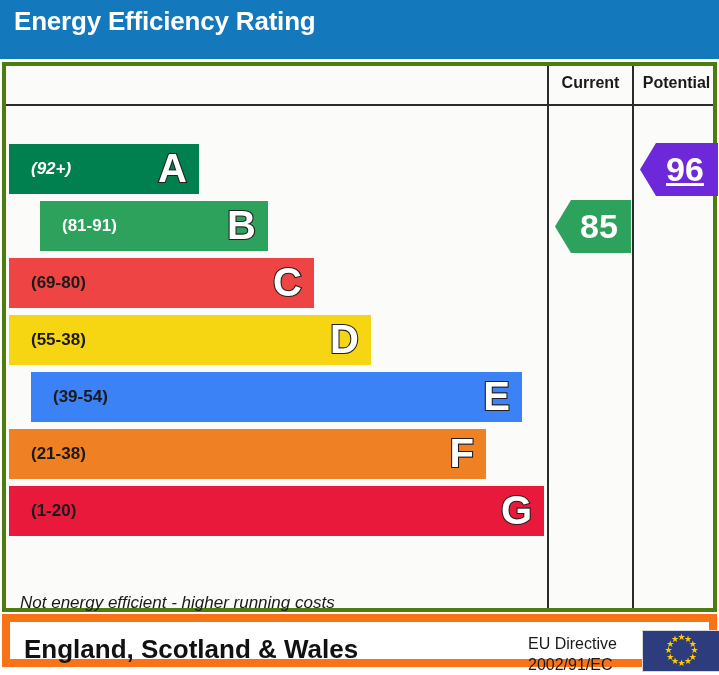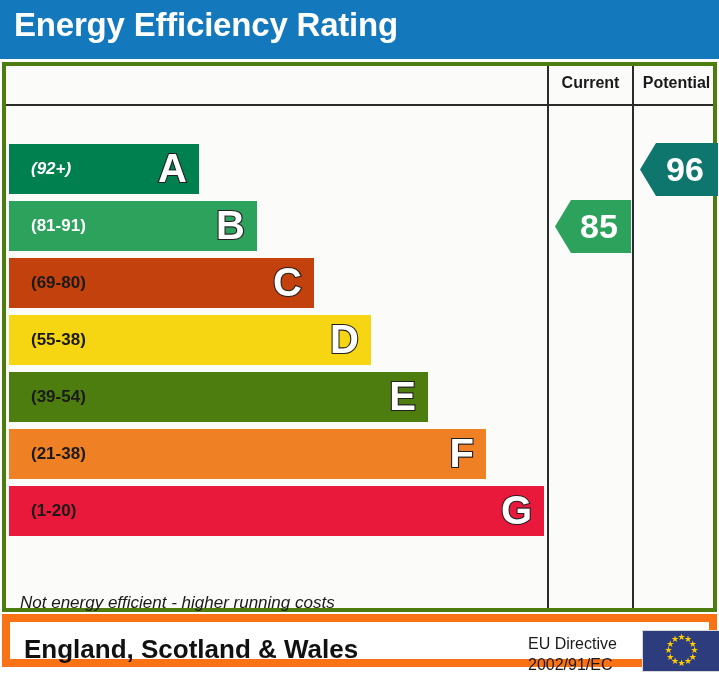--- a/index.html
+++ b/index.html
@@ -22,21 +22,21 @@
     left: 0; top: 0;
     width: 719px;
     height: 59px;
     background: #1479BC;
     box-sizing: border-box;
   }
   .banner-title {
     position: absolute;
     left: 14px;
     top: 6px;
-    font-size: 33px;
+    font-size: 26px;
     font-weight: bold;
     color: #ffffff;
     letter-spacing: -0.2px;
     white-space: nowrap;
   }
 
   
   .table-frame {
     position: absolute;
     left: 2px;
@@ -213,48 +213,48 @@
     <div class="col-head current">Current</div>
     <div class="col-head potential">Potential</div>
 
     <div class="caption bottom">Not energy efficient - higher running costs</div>
 
     <div class="bars">
         <div class="band" style="top: 0px; width: 190px; background: rgb(0, 128, 79);">
           <span class="band-range" style="color: rgb(255, 255, 255); font-style: italic;">(92+)</span>
           <span class="band-letter">A</span>
         </div>
-        <div class="band" style="top: 57px; width: 248px; background: rgb(45, 162, 92);">
+        <div class="band" style="top: 57px; width: 228px; background: rgb(45, 162, 92); margin-left: 31px;">
           <span class="band-range" style="color: rgb(255, 255, 255);">(81-91)</span>
           <span class="band-letter">B</span>
         </div>
-        <div class="band" style="top: 114px; width: 305px; background: #c2410c;">
+        <div class="band" style="top: 114px; width: 305px; background: #ef4444;">
           <span class="band-range" style="color: rgb(26, 26, 26);">(69-80)</span>
           <span class="band-letter">C</span>
         </div>
         <div class="band" style="top: 171px; width: 362px; background: rgb(246, 213, 18);">
           <span class="band-range" style="color: rgb(26, 26, 26);">(55-38)</span>
           <span class="band-letter">D</span>
         </div>
-        <div class="band" style="top: 228px; width: 419px; background: #4d7c0f;">
+        <div class="band" style="top: 228px; width: 491px; background: #3b82f6; margin-left: 22px;">
           <span class="band-range" style="color: rgb(26, 26, 26);">(39-54)</span>
           <span class="band-letter">E</span>
         </div>
         <div class="band" style="top: 285px; width: 477px; background: rgb(239, 128, 35);">
           <span class="band-range" style="color: rgb(26, 26, 26);">(21-38)</span>
           <span class="band-letter">F</span>
         </div>
         <div class="band" style="top: 342px; width: 535px; background: rgb(233, 25, 59);">
           <span class="band-range" style="color: rgb(26, 26, 26);">(1-20)</span>
           <span class="band-letter">G</span>
         </div>
       </div>
 
   <div class="badge current" style="top: 134px; background: rgb(45, 162, 92);">85</div>
-      <div class="badge potential" style="top: 77px; background: #0f766e;">96</div>
+      <div class="badge potential" style="top: 77px; background: #6d28d9; text-decoration: underline;">96</div>
     </div>
 
   <div class="footer">
     <div class="region-label">England, Scotland &amp; Wales</div>
     <div class="directive">
       <div>EU Directive</div>
       <div>2002/91/EC</div>
     </div>
     <div class="eu-flag">
         <span class="star" style="left: 39px; top: 7px;"></span>

